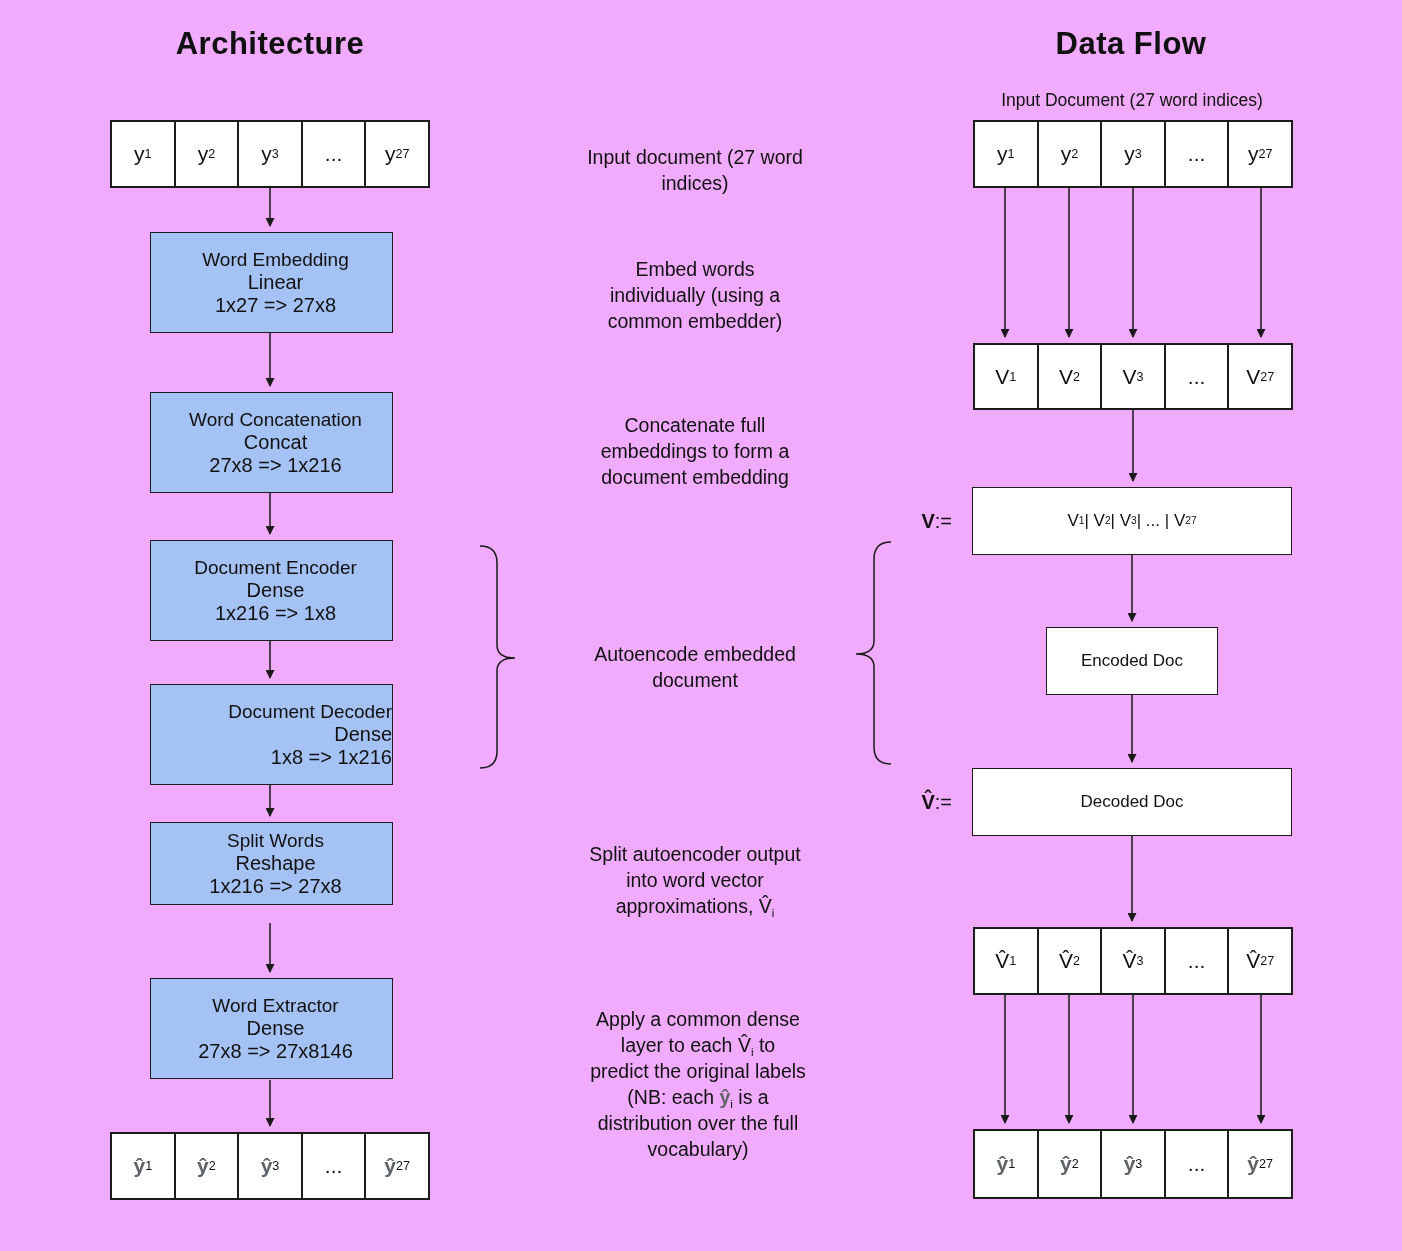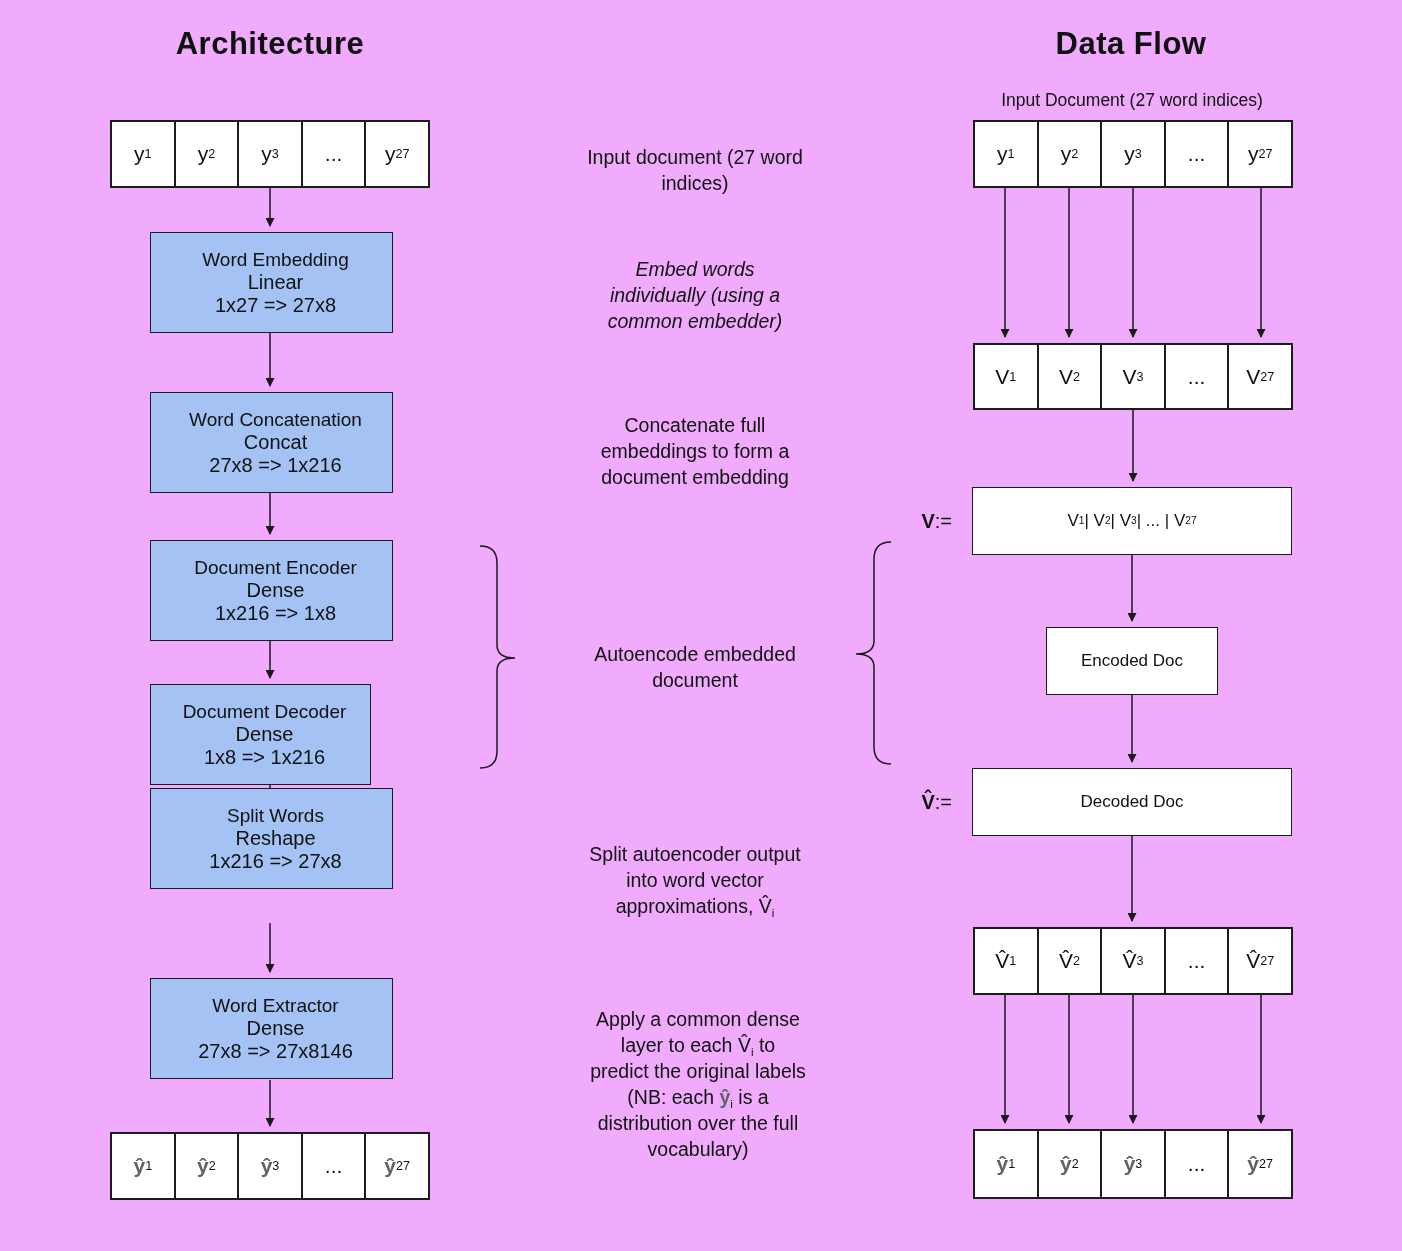--- a/index.html
+++ b/index.html
@@ -119,27 +119,27 @@
     <div class="b-layer">Concat</div>
     <div class="b-shape">27x8 =&gt; 1x216</div>
   </div>
 
   <div class="abs block" style="left:150px;top:540px;width:243px;height:101px;">
     <div class="b-title">Document Encoder</div>
     <div class="b-layer">Dense</div>
     <div class="b-shape">1x216 =&gt; 1x8</div>
   </div>
 
-  <div class="abs block" style="left:150px;top:684px;width:221px;height:101px;">
+  <div class="abs block" style="left:150px;top:684px;width:243px;height:101px;align-items:flex-end;">
     <div class="b-title">Document Decoder</div>
     <div class="b-layer">Dense</div>
     <div class="b-shape">1x8 =&gt; 1x216</div>
   </div>
 
-  <div class="abs block" style="left:150px;top:788px;width:243px;height:101px;">
+  <div class="abs block" style="left:150px;top:822px;width:243px;height:83px;">
     <div class="b-title">Split Words</div>
     <div class="b-layer">Reshape</div>
     <div class="b-shape">1x216 =&gt; 27x8</div>
   </div>
 
   <div class="abs block" style="left:150px;top:978px;width:243px;height:101px;">
     <div class="b-title">Word Extractor</div>
     <div class="b-layer">Dense</div>
     <div class="b-shape">27x8 =&gt; 27x8146</div>
   </div>
@@ -159,21 +159,21 @@
       </div>
       <div class="cell">...</div>
       <div class="cell">
         <b class="gy">ŷ</b>
         <sub>27</sub>
       </div>
     </div>
 
   <div class="abs annotation" style="left:695px;top:144px;">Input document (27 word
 indices)</div>
-  <div class="abs annotation" style="left:695px;top:256px;font-style:italic;">Embed words
+  <div class="abs annotation" style="left:695px;top:256px;">Embed words
 individually (using a
 common embedder)</div>
   <div class="abs annotation" style="left:695px;top:412px;">Concatenate full
 embeddings to form a
 document embedding</div>
   <div class="abs annotation" style="left:695px;top:641px;">Autoencode embedded
 document</div>
   <div class="abs annotation" style="left:695px;top:841px;">Split autoencoder output
 into word vector
 approximations, V̂<sub>i</sub></div>

